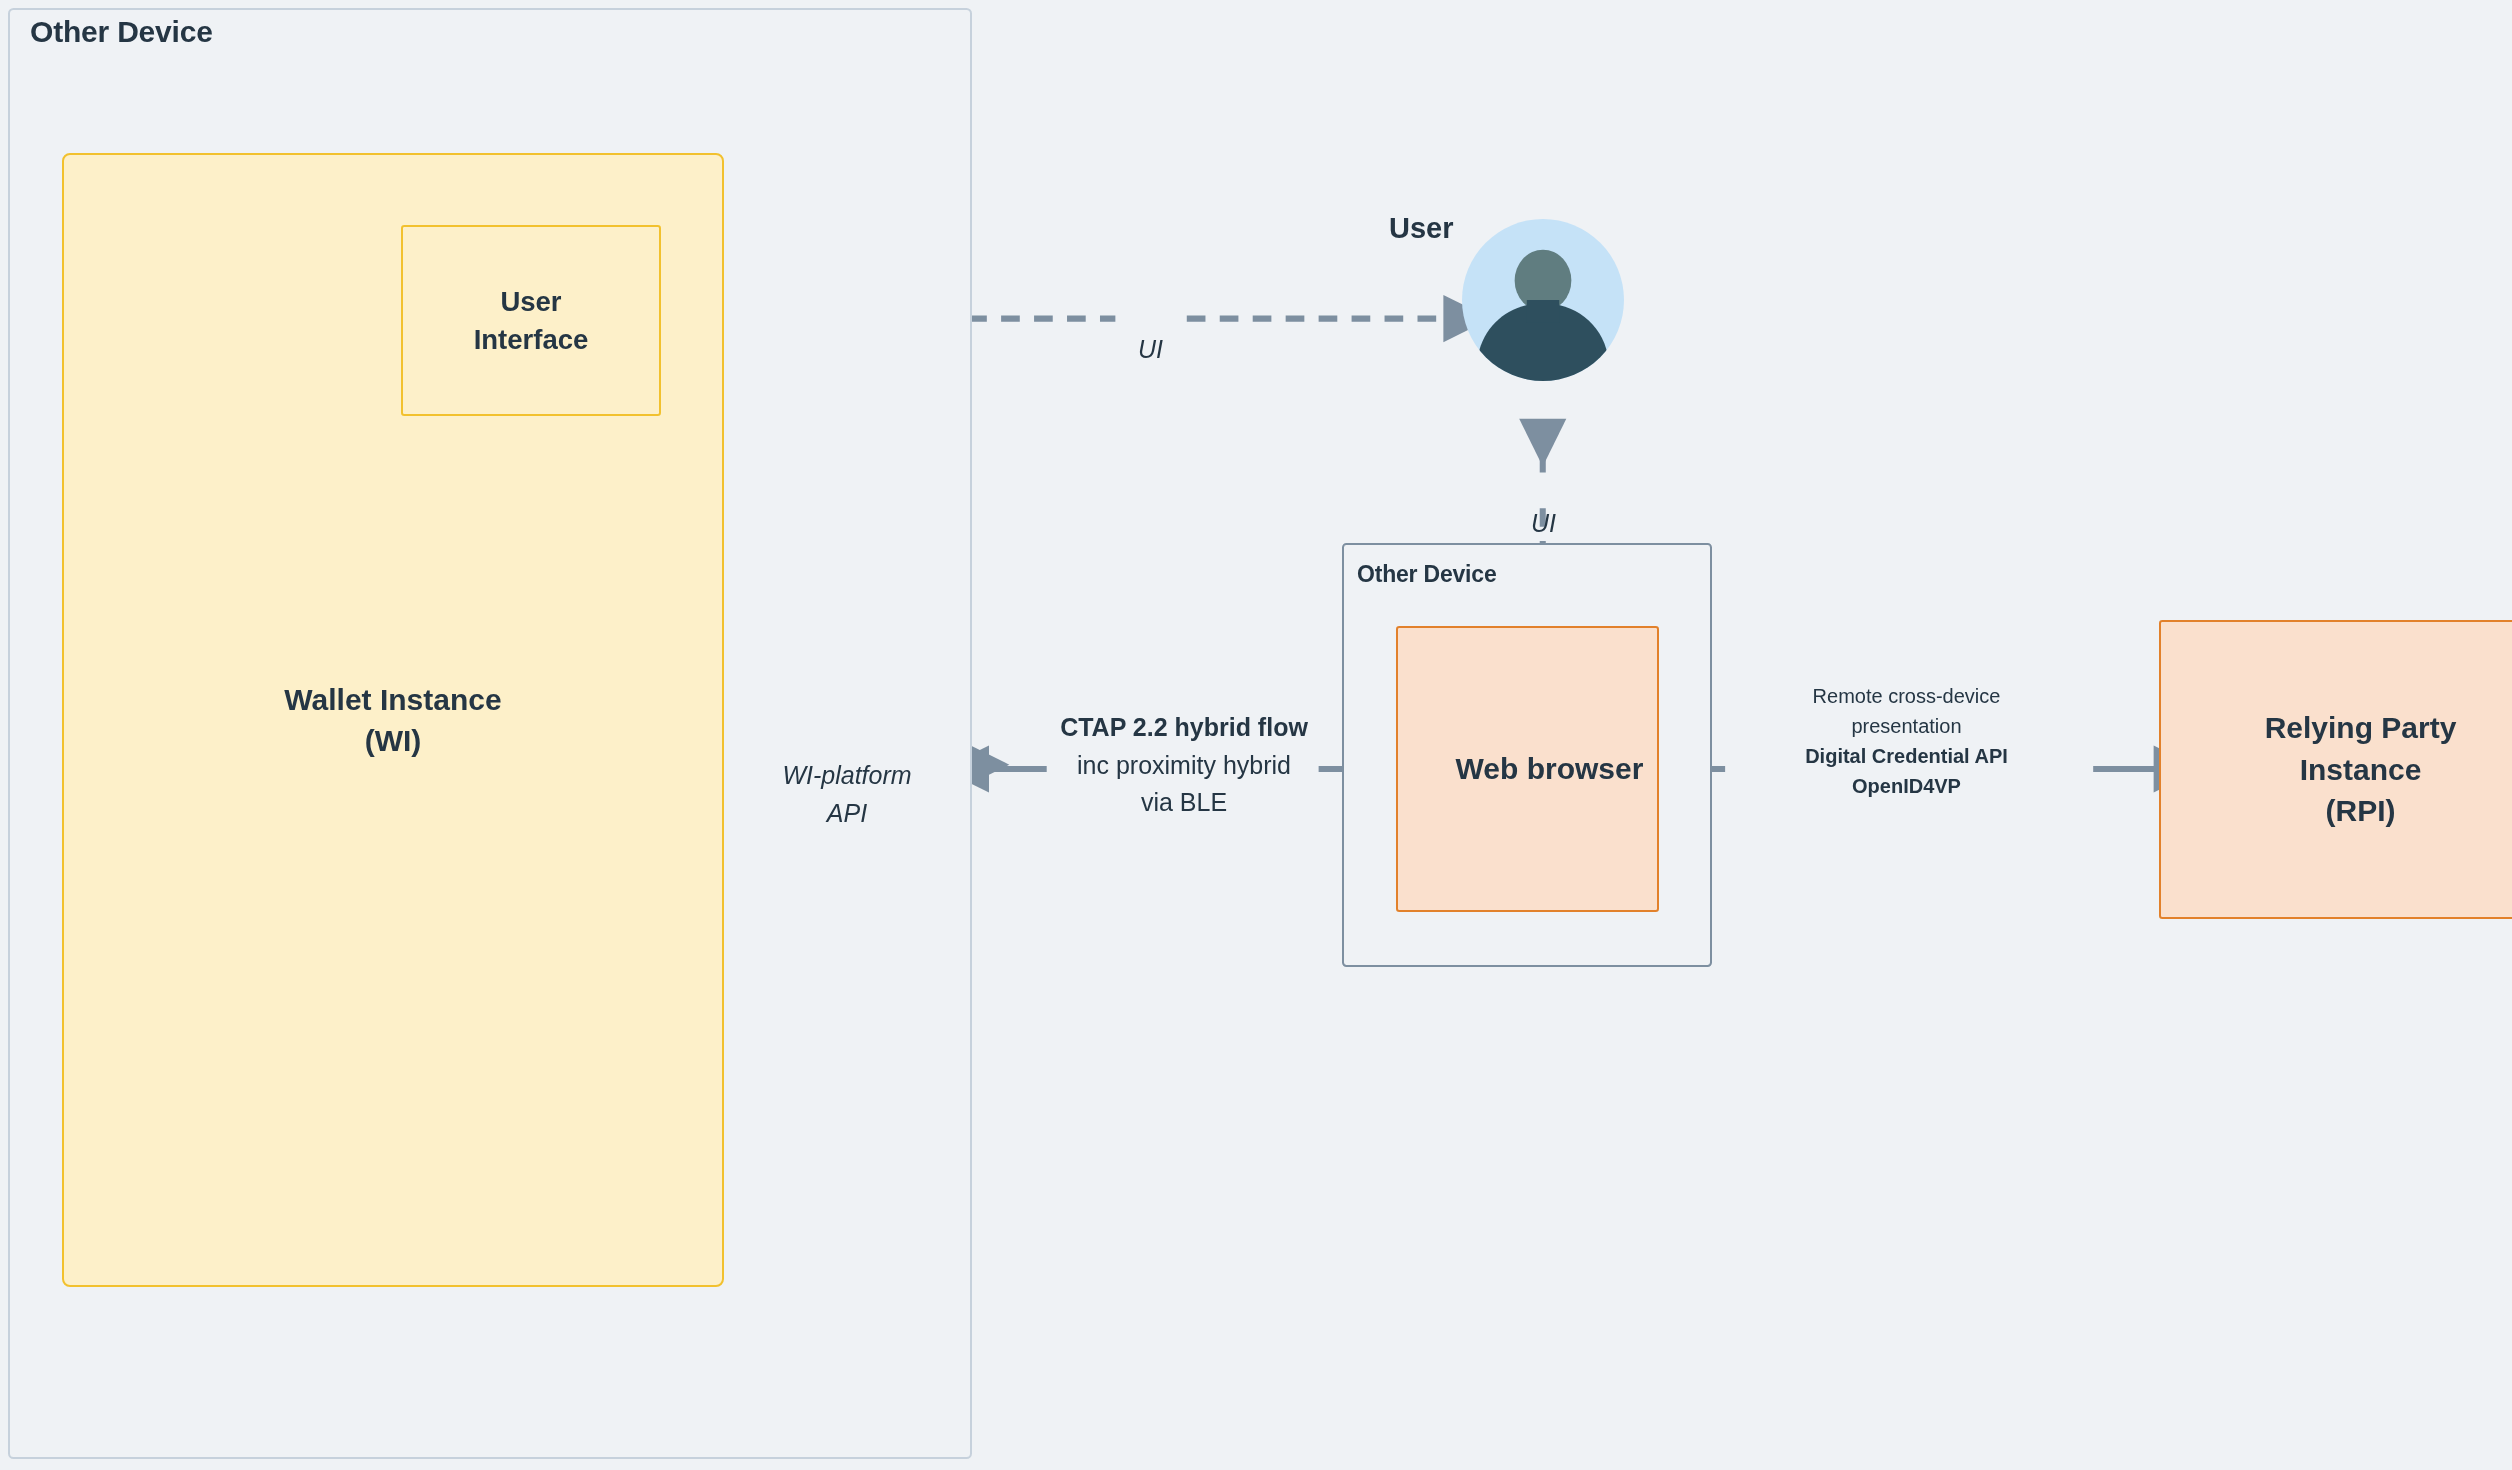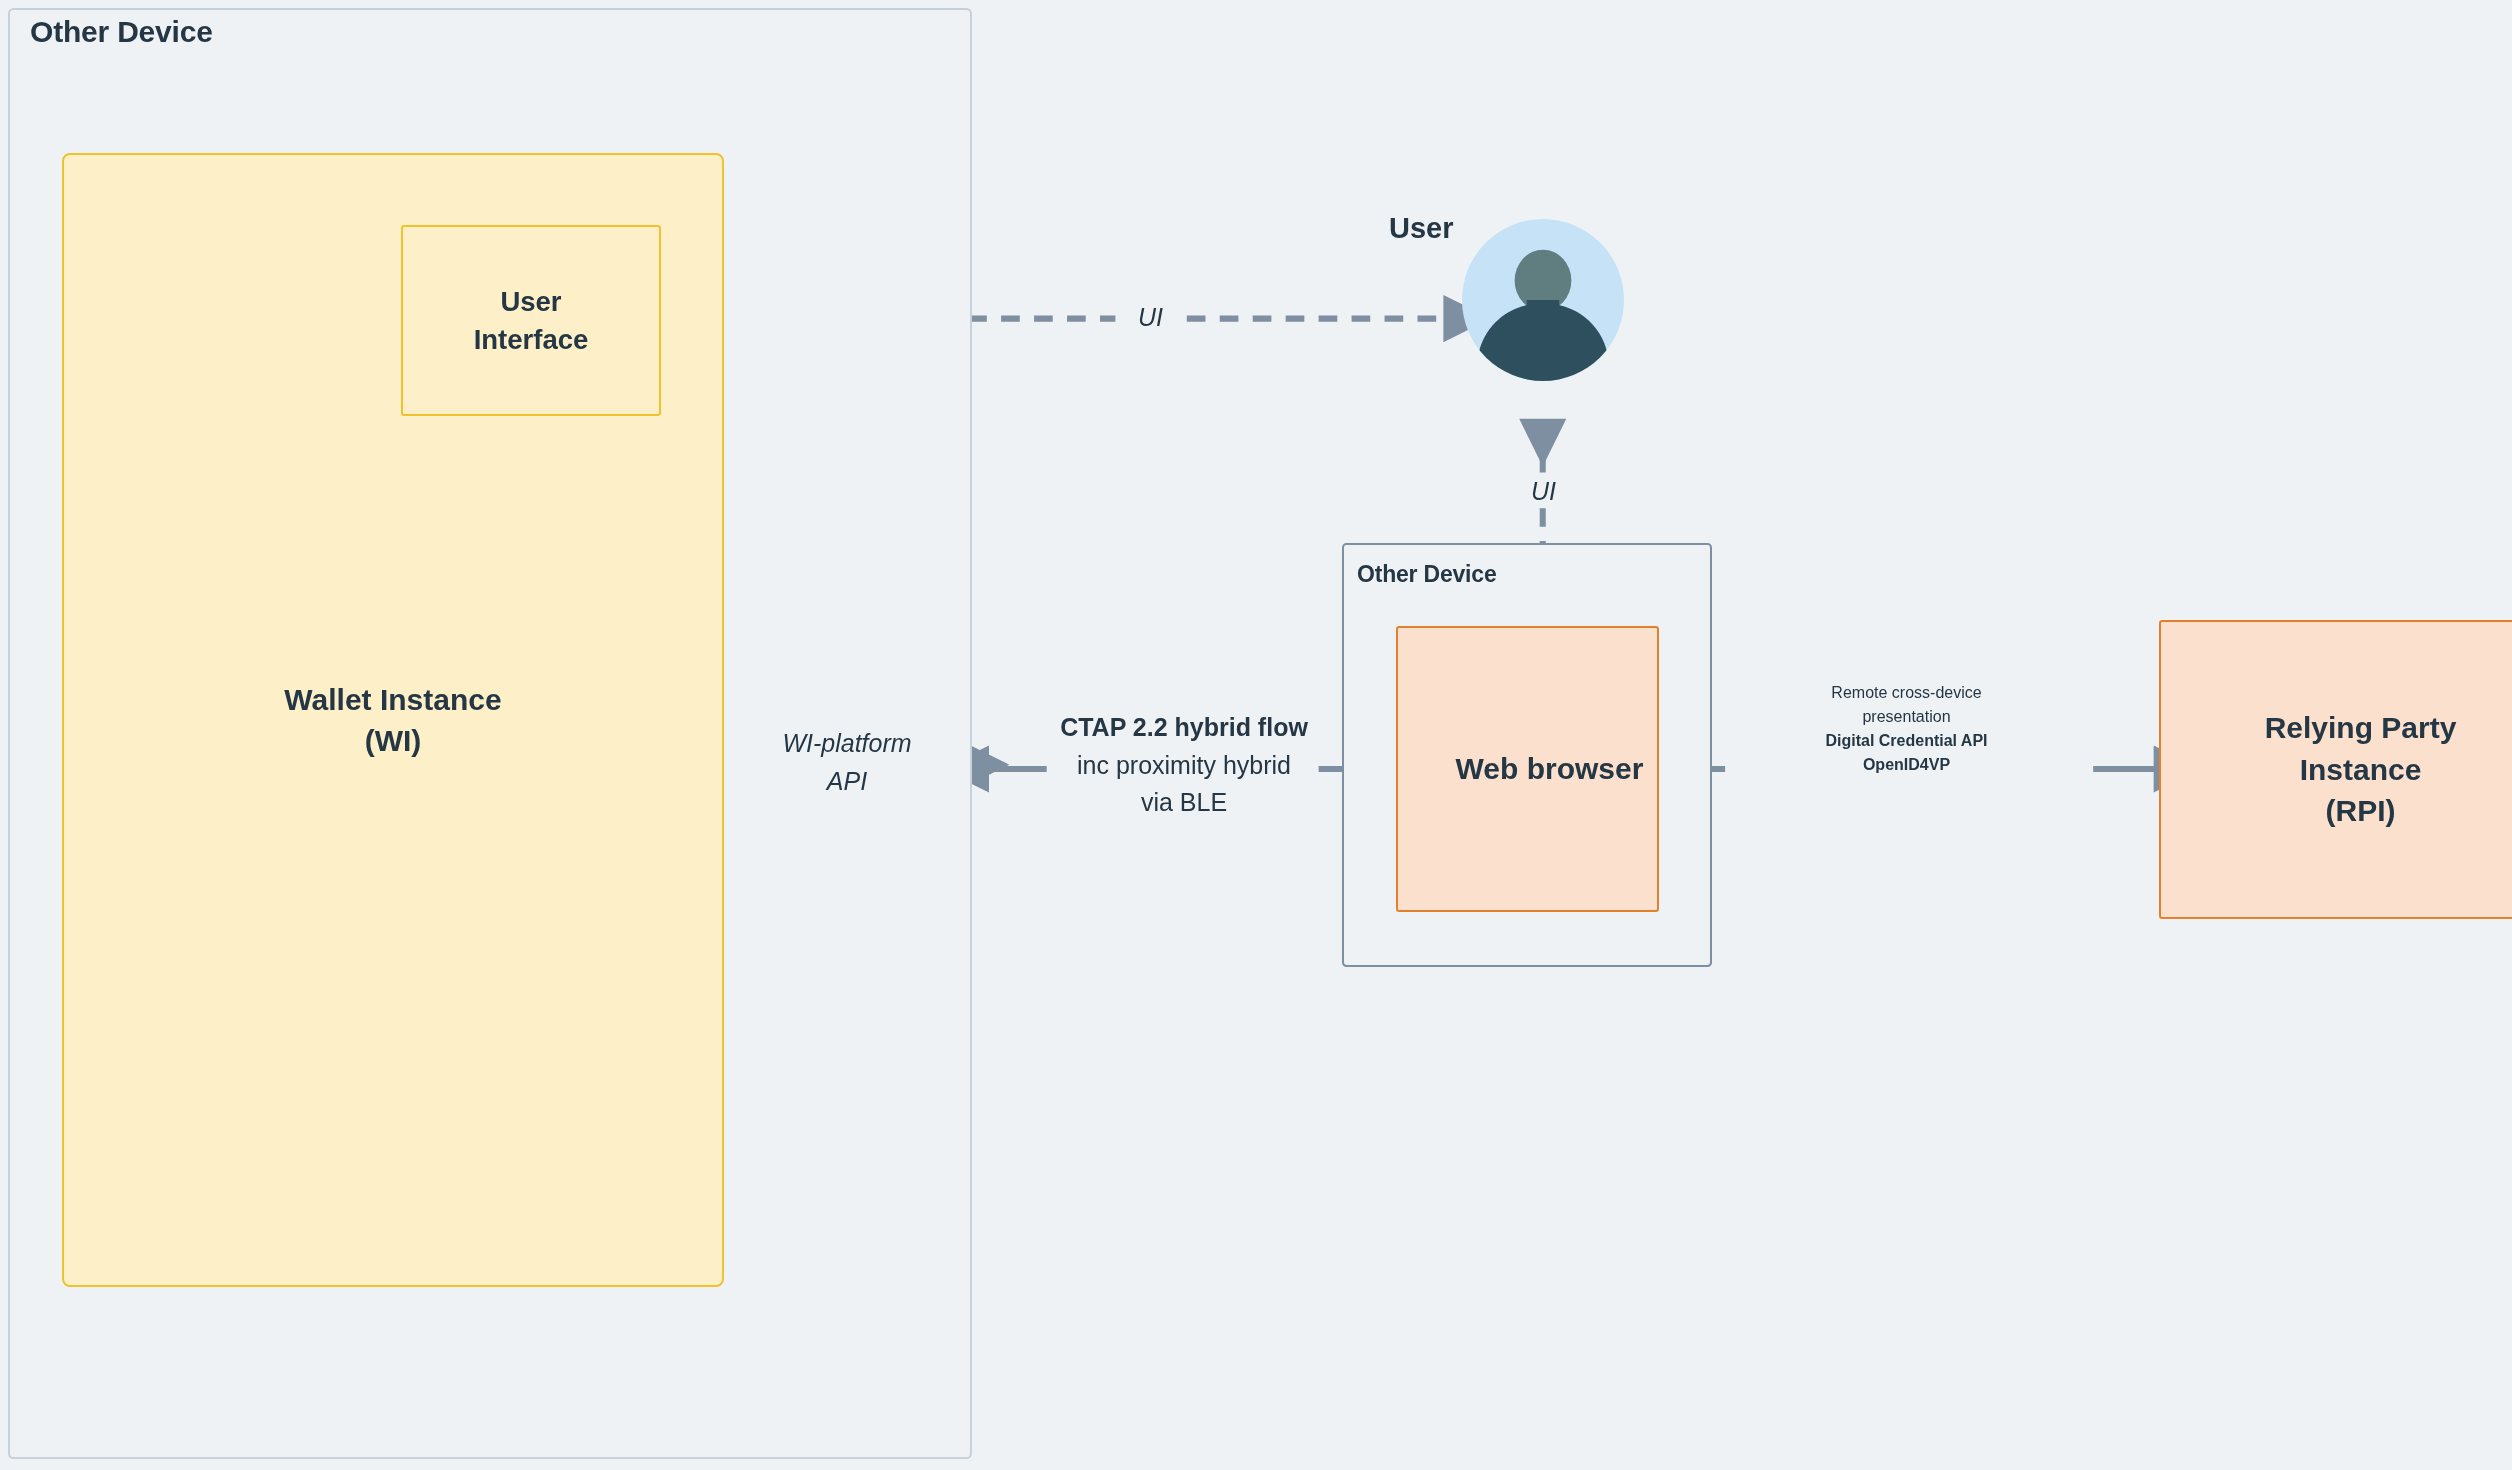--- a/index.html
+++ b/index.html
@@ -75,21 +75,21 @@
   }
 
   
   .edge-label {
     position: absolute;
     text-align: center;
     color: #253644;
     white-space: nowrap;
     line-height: 1.5;
   }
-  .edge-label.italic { font-style: italic; }
+  .edge-label.italic { font-style: italic; margin-top: 32px; }
   .edge-label .b { font-weight: bold; display: block; }
   .edge-label .n { font-weight: normal; display: block; }
 
   svg.edges {
     position: absolute;
     left: 0; top: 0;
     width: 2512px;
     height: 1470px;
     pointer-events: none;
   }
@@ -196,21 +196,21 @@
     <span class="n">WI-platform</span>
     <span class="n">API</span>
   </div>
 
   <div class="edge-label" style="left:1030px; top:709px; width:308px; font-size:25px;">
     <span class="b">CTAP 2.2 hybrid flow</span>
     <span class="n">inc proximity hybrid</span>
     <span class="n">via BLE</span>
   </div>
 
-  <div class="edge-label" style="left:1714px; top:681px; width:385px; font-size:16px;">
+  <div class="edge-label" style="left:1714px; top:681px; width:385px; font-size:20px;">
     <span class="n">Remote cross-device</span>
     <span class="n">presentation</span>
     <span class="b">Digital Credential API</span>
     <span class="b">OpenID4VP</span>
   </div>
 
 </div>
 
 
 </body></html>

